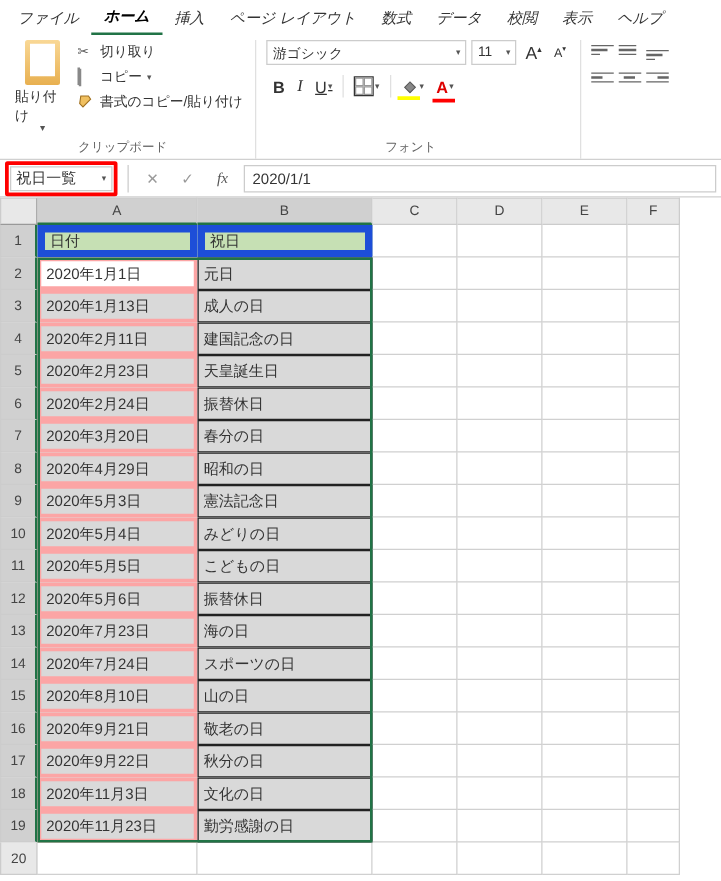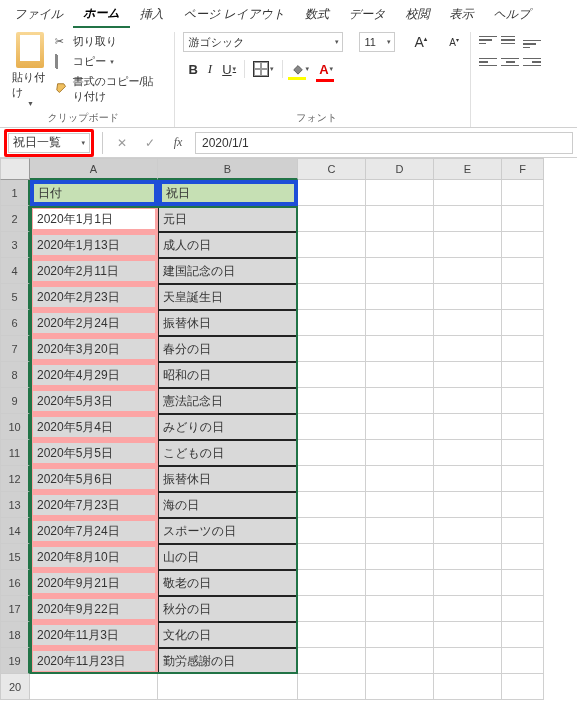--- a/index.html
+++ b/index.html
@@ -23,21 +23,21 @@
 .small-btns { display: flex; flex-direction: column; gap: 1px; font-size: 11px; }
 .small-btn { display: flex; align-items: center; gap: 4px; cursor: pointer; padding: 2px; }
 .icon-sm { width: 14px; height: 14px; display: inline-block; }
 .scissors { color: #555; }
 .copy-ic { background: #fff; border: 1px solid #888; box-shadow: 1px 1px 0 #888; width: 10px; height: 12px; }
 .fmt-ic { position: relative; }
 .fmt-ic svg { width: 14px; height: 14px; }
 .dropdown-caret { font-size: 7px; color: #555; }
 
 
-.font-group .row1 { display: flex; gap: 16px; margin-bottom: 6px; align-items: center; }
+.font-group .row1 { display: flex; gap: 4px; margin-bottom: 6px; align-items: center; }
 .font-name-sel { width: 160px; height: 20px; border: 1px solid #ccc; font-size: 11px; padding: 1px 4px; display: flex; align-items: center; justify-content: space-between; background: #fff; }
 .font-size-sel { width: 36px; height: 20px; border: 1px solid #ccc; font-size: 11px; padding: 1px 4px; display: flex; align-items: center; justify-content: space-between; background: #fff; }
 .font-bigA { font-size: 14px; padding: 1px 3px; cursor: pointer; }
 .font-smallA { font-size: 10px; padding: 1px 3px; cursor: pointer; }
 .font-group .row2 { display: flex; gap: 0; align-items: center; }
 .fmt-btn { padding: 3px 5px; cursor: pointer; font-size: 13px; display:flex; align-items:center; gap:1px;}
 .bold { font-weight: bold; }
 .italic { font-style: italic; font-family: serif; }
 .underline { text-decoration: underline; }
 .sep { width: 1px; height: 18px; background: #e0e0e0; margin: 0 3px; }
@@ -77,21 +77,21 @@
 .col-head.cC, .col-head.cD, .col-head.cE { width: 68px; } .col-head.cF { width: 42px; }
 
 .grid-row { display: flex; height: 26px; }
 .row-head { width: 30px; background: #e8e8e8; border: 1px solid #ccc; border-top: none; display: flex; align-items: center; justify-content: center; font-size: 11px; color: #444; }
 .row-head.selected { background: #d0d0d0; border-right: 2px solid #217346; }
 .cell { border-right: 1px solid #d0d0d0; border-bottom: 1px solid #d0d0d0; padding: 0 4px; display: flex; align-items: center; font-size: 12px; overflow: hidden; white-space: nowrap; }
 .cell.cA { width: 128px; } .cell.cB { width: 140px; }
 .cell.cC, .cell.cD, .cell.cE { width: 68px; } .cell.cF { width: 42px; }
 
 
-.cell.header-cell { background: #c6e0b4; border: 4px solid #1d4ed8; }
+.cell.header-cell { background: #c6e0b4; border: 6px solid #1d4ed8; }
 .cell.sel { background: #d9d9d9; border: 3px solid #fca5a5; }
 .cell.selB { background: #d9d9d9; border: 1px solid #222; }
 .cell.active-cell { background: #fff !important; }
 .selection-frame { position: absolute; border: 2px solid #217346; pointer-events: none; }
 .grid-body { position: relative; }
 </style>
 </head>
 <body>
 
 <div class="menu-bar">

